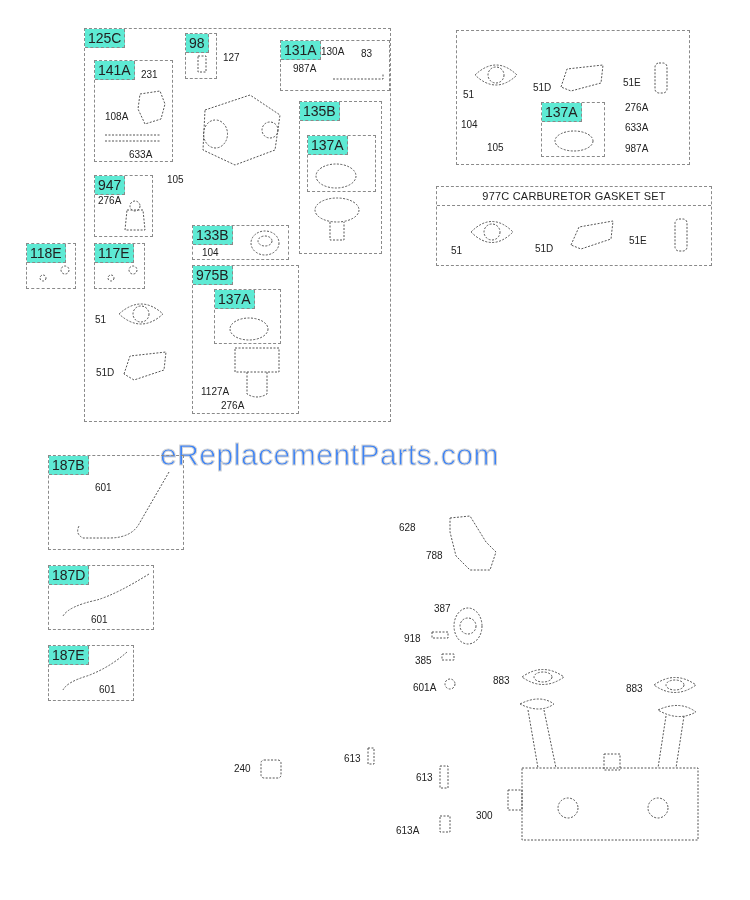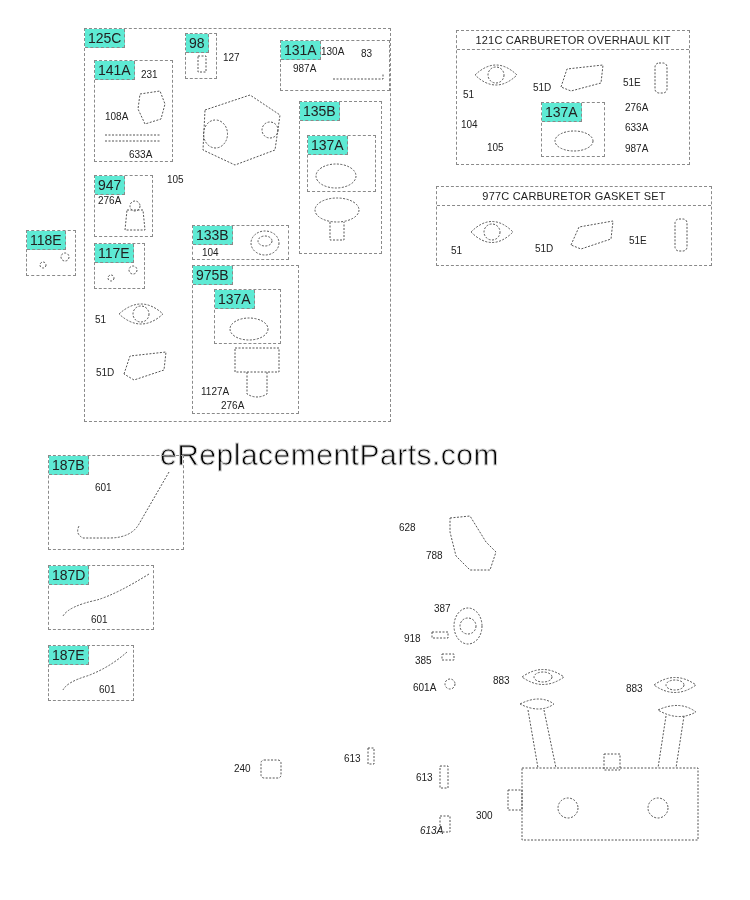--- a/index.html
+++ b/index.html
@@ -6,21 +6,21 @@
   body { width:750px; height:900px; position:relative; overflow:hidden;
          font-family:"Liberation Sans", sans-serif; color:#222; }
   .box { position:absolute; border:1px dashed #8a8a8a; box-sizing:border-box; }
   .tag { position:absolute; left:0; top:0; border-right:1px dashed #8a8a8a; border-bottom:1px dashed #8a8a8a;
          font-size:14px; padding:1px 3px; background:#5eead4; color:#222; }
   .lbl { position:absolute; font-size:10px; color:#222; white-space:nowrap; }
   .title { position:absolute; left:0; right:0; top:0; height:18px; border-bottom:1px dashed #8a8a8a;
            font-size:11px; text-align:center; line-height:18px; letter-spacing:0.2px; }
   svg.part { position:absolute; overflow:visible; }
   svg.part * { fill:none; stroke:#555; stroke-width:1; stroke-dasharray:2 1.5; }
-  .wm { position:absolute; left:160px; top:438px; font-size:30px; color:#000000;
+  .wm { position:absolute; left:160px; top:438px; font-size:30px; color:#3b82f6;
         -webkit-text-stroke:1px #d6d6d6; letter-spacing:0.5px; }
 </style>
 </head>
 <body>
 
 <div class="wm">eReplacementParts.com</div>
 
 <div class="box" style="left:84px;top:28px;width:307px;height:394px;">
   <span class="tag">125C</span>
 </div>
@@ -86,21 +86,21 @@
 <span class="lbl" style="left:167px;top:174px;">105</span>
 
 <div class="box" style="left:94px;top:243px;width:51px;height:46px;">
   <span class="tag">117E</span>
   <svg class="part" style="left:10px;top:20px;" width="35" height="20">
       <circle cx="6" cy="14" r="3"></circle>
       <circle cx="28" cy="6" r="4"></circle>
     </svg>
 </div>
 
-<div class="box" style="left:26px;top:230px;width:50px;height:46px;">
+<div class="box" style="left:26px;top:243px;width:50px;height:46px;">
   <span class="tag">118E</span>
   <svg class="part" style="left:10px;top:20px;" width="35" height="20">
       <circle cx="6" cy="14" r="3"></circle>
       <circle cx="28" cy="6" r="4"></circle>
     </svg>
 </div>
 
 <span class="lbl" style="left:95px;top:314px;">51</span>
 <svg class="part" style="left:115px;top:298px;" width="52" height="32">
     <path d="M4 16 Q26 -4 48 16 Q26 36 4 16 Z"></path>
@@ -130,21 +130,20 @@
     </svg>
 </div>
 <div class="box" style="left:214px;top:289px;width:67px;height:55px;">
   <span class="tag">137A</span>
   <svg class="part" style="left:14px;top:26px;" width="42" height="26">
       <ellipse cx="20" cy="13" rx="19" ry="11"></ellipse>
     </svg>
 </div>
 
 <div class="box" style="left:456px;top:30px;width:234px;height:135px;">
-  <div class="title">121C CARBURETOR OVERHAUL KIT</div>
   <span class="lbl" style="left:6px;top:58px;">51</span>
   <span class="lbl" style="left:76px;top:51px;">51D</span>
   <span class="lbl" style="left:166px;top:46px;">51E</span>
   <span class="lbl" style="left:4px;top:88px;">104</span>
   <span class="lbl" style="left:30px;top:111px;">105</span>
   <span class="lbl" style="left:168px;top:71px;">276A</span>
   <span class="lbl" style="left:168px;top:91px;">633A</span>
   <span class="lbl" style="left:168px;top:112px;">987A</span>
   <svg class="part" style="left:14px;top:28px;" width="50" height="32">
       <path d="M4 16 Q25 -4 46 16 Q25 36 4 16 Z"></path>
@@ -254,16 +253,16 @@
     <rect x="6" y="4" width="20" height="18" rx="3"></rect>
   </svg>
 <span class="lbl" style="left:344px;top:753px;">613</span>
 <svg class="part" style="left:366px;top:746px;" width="10" height="20">
     <rect x="2" y="2" width="6" height="16"></rect>
   </svg>
 <span class="lbl" style="left:416px;top:772px;">613</span>
 <svg class="part" style="left:438px;top:764px;" width="12" height="26">
     <rect x="2" y="2" width="8" height="22"></rect>
   </svg>
-<span class="lbl" style="left:420px;top:825px;font-style:italic;">613A</span>
+<span class="lbl" style="left:396px;top:825px;">613A</span>
 <svg class="part" style="left:438px;top:814px;" width="14" height="20">
     <rect x="2" y="2" width="10" height="16"></rect>
   </svg>
 
 </body></html>

